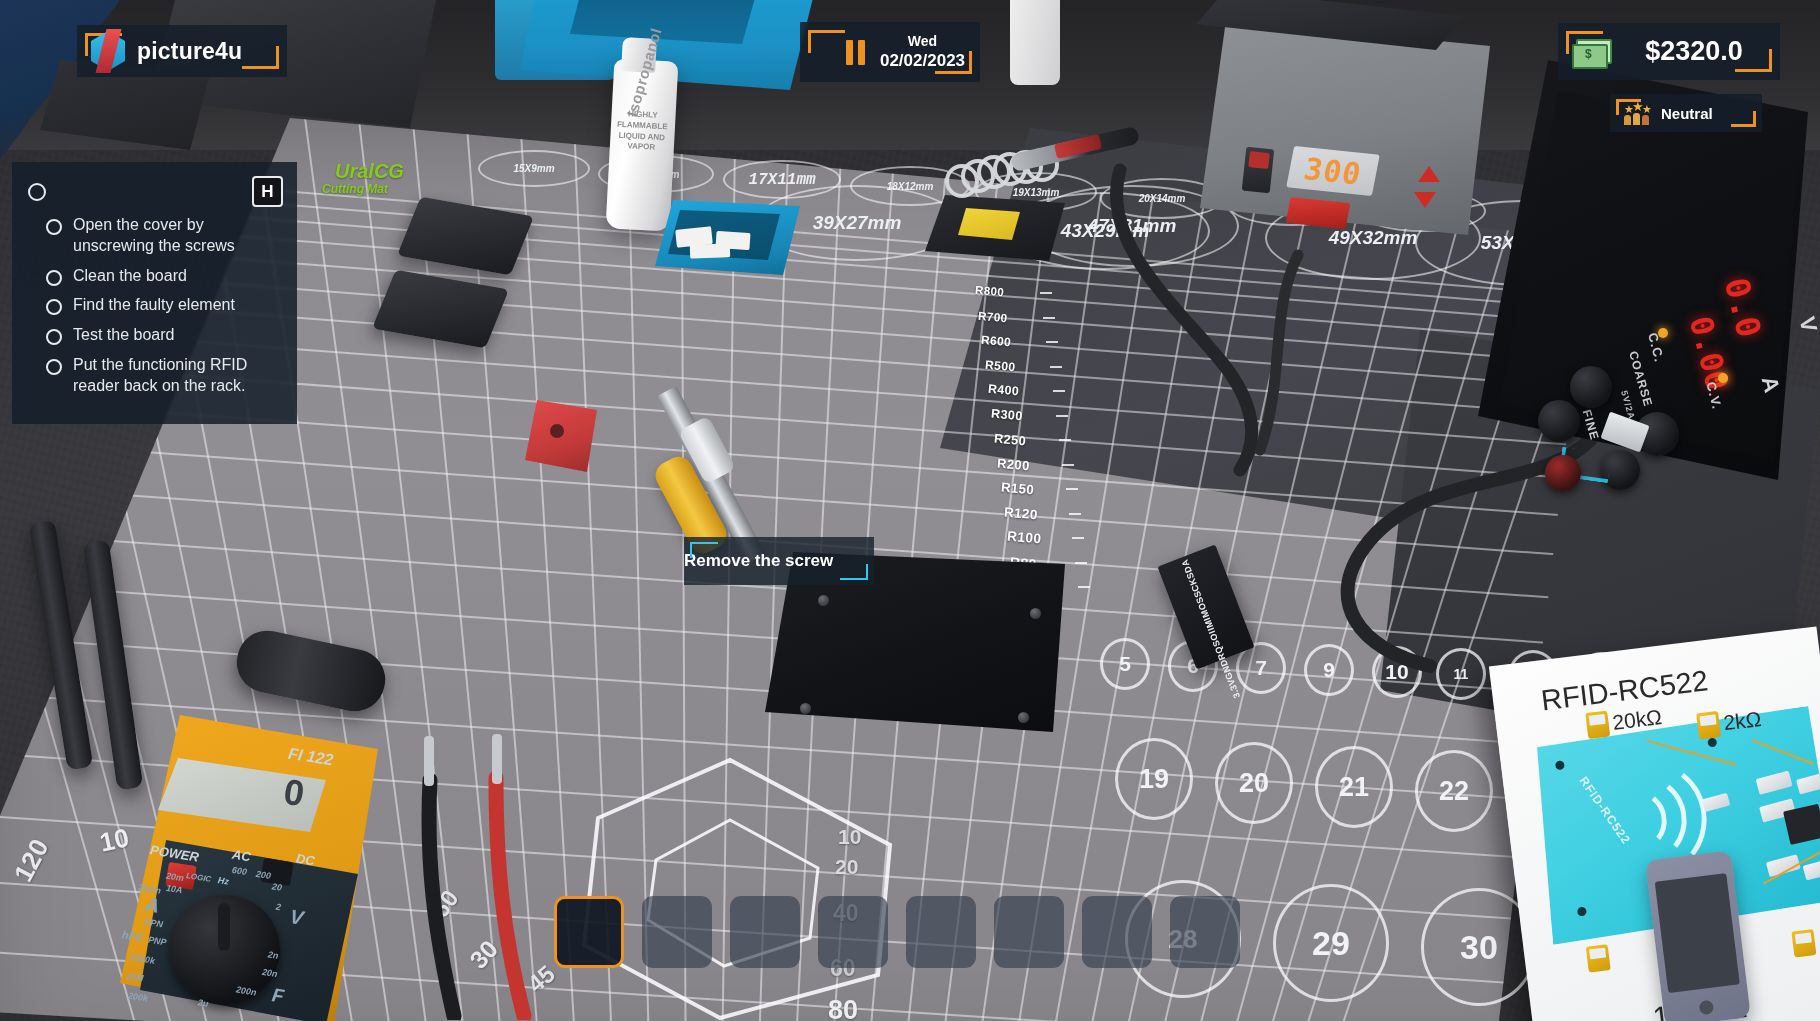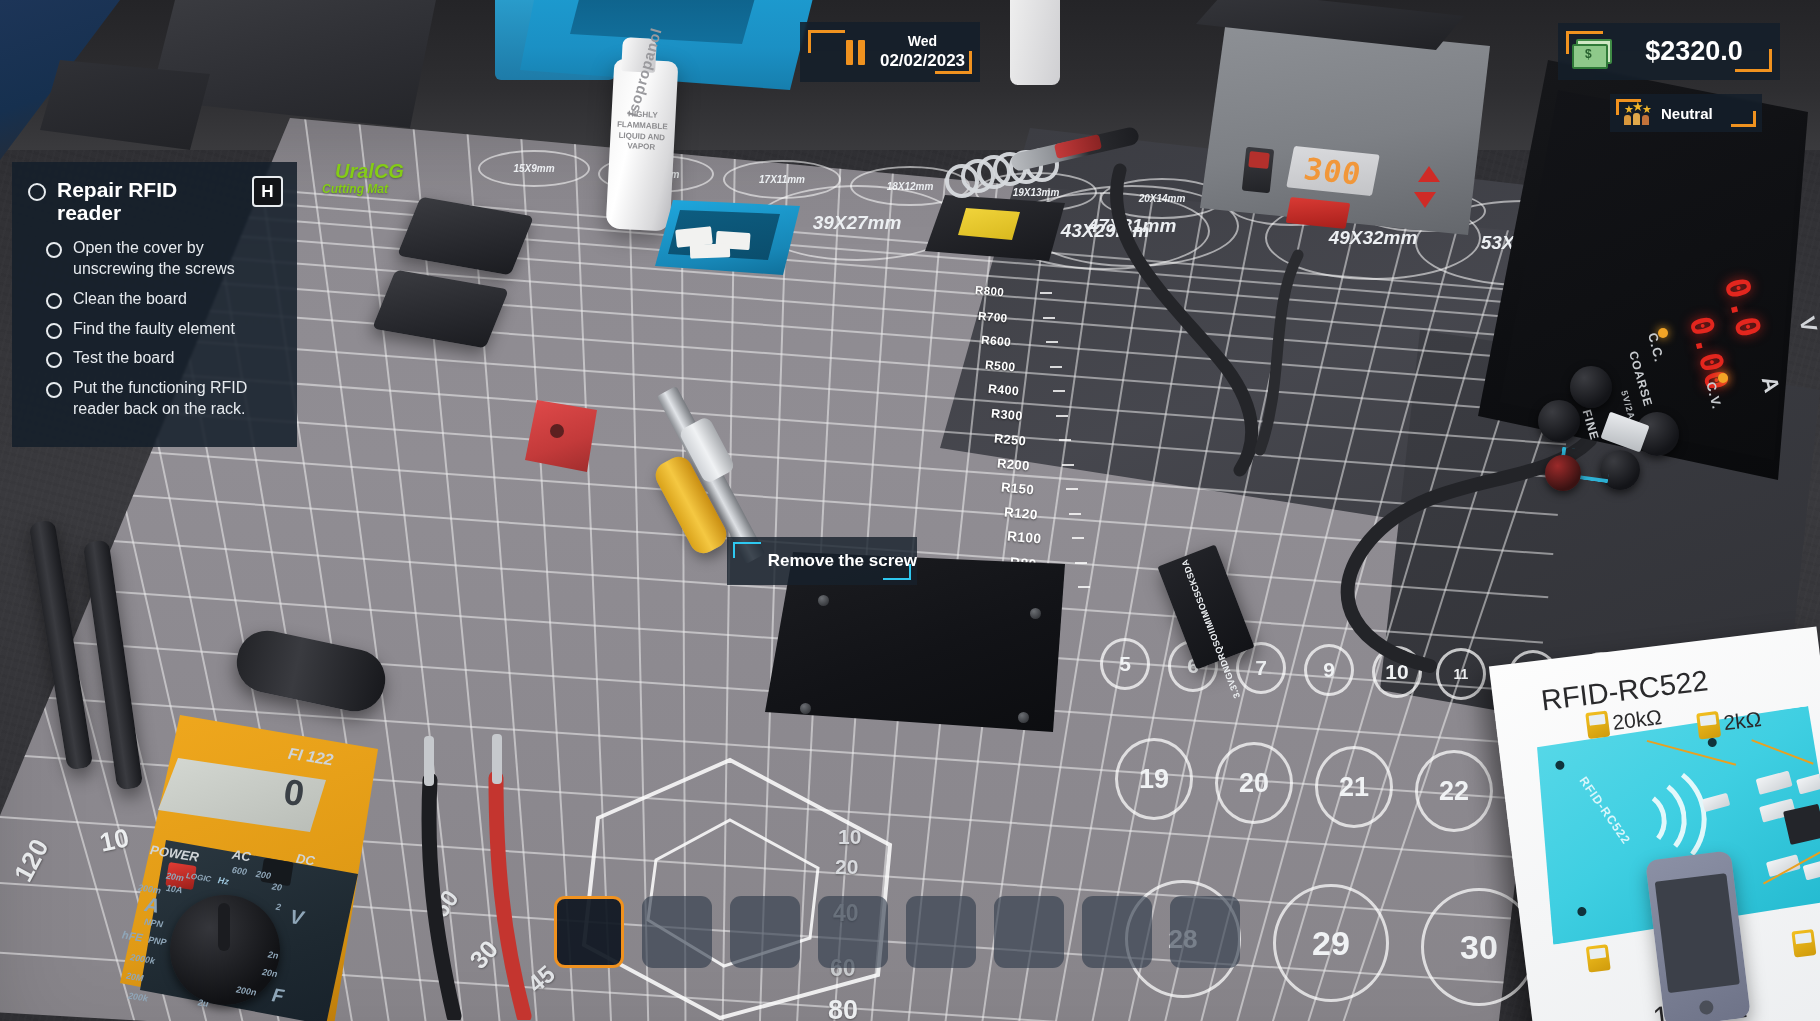--- a/index.html
+++ b/index.html
@@ -290,22 +290,22 @@
   .bullet{width:14px;height:14px;border:2px solid #e8ecef;border-radius:50%;flex:0 0 auto;margin-top:5px;}
   .bullet.sm{width:12px;height:12px;margin-top:4px;}
   #task-title{color:#fff;font-size:21px;font-weight:bold;line-height:1.1;}
   .subtask{display:flex;align-items:flex-start;gap:11px;margin:0 0 9px 18px;}
   .subtask span{color:#e6eaee;font-size:16px;line-height:1.3;}
   #hotkey-badge{position:absolute;right:14px;top:14px;width:27px;height:27px;
     background:#121418;border:2px solid #e8ecef;border-radius:4px;color:#fff;font-weight:bold;
     font-size:17px;display:flex;align-items:center;justify-content:center;}
 
   
-  #interact-tooltip{position:absolute;left:727px;top:537px;width:190px;height:48px;
-    background:rgba(22,32,44,.8);display:flex;align-items:center;justify-content:flex-end;}
+  #interact-tooltip{position:absolute;left:684px;top:537px;width:190px;height:48px;
+    background:rgba(22,32,44,.8);display:flex;align-items:center;justify-content:flex-start;}
   #interact-tooltip .ct{position:absolute;left:6px;top:5px;width:26px;height:14px;
     border-left:2px solid #2ec8f0;border-top:2px solid #2ec8f0;}
   #interact-tooltip .cb{position:absolute;right:6px;bottom:5px;width:26px;height:14px;
     border-right:2px solid #2ec8f0;border-bottom:2px solid #2ec8f0;}
   #interact-label{color:#fff;font-size:17px;font-weight:bold;}
 
   
   #hotbar{position:absolute;left:554px;top:896px;display:flex;gap:18px;}
   .slot{width:70px;height:72px;border-radius:11px;background:rgba(46,58,74,.62);}
   .slot.active{background:rgba(14,22,33,.92);border:3px solid #f0921f;box-sizing:border-box;}
@@ -380,21 +380,21 @@
         <i class="vline" style="left: 1616px; transform: rotate(16.55deg);"></i>
         <i class="vline" style="left: 1672px; transform: rotate(17.6deg);"></i>
         <i class="vline" style="left: 1728px; transform: rotate(18.65deg);"></i>
       </div>
 
     <div class="mat-label" style="left:335px;top:160px;font-size:20px;">UralCG</div>
     <div class="mat-label" style="left:322px;top:182px;font-size:12px;">Cutting  Mat</div>
 
     <div class="size-ellipse" style="left:478px;top:150px;width:108px;height:33px;font-size:10px;">15X9mm</div>
     <div class="size-ellipse" style="left:598px;top:155px;width:112px;height:34px;font-size:10px;">16X10mm</div>
-    <div class="size-ellipse" style="left:723px;top:160px;width:114px;height:35px;font-size:10px;">17X11mm</div>
+    <div class="size-ellipse" style="left:723px;top:160px;width:114px;height:35px;font-size:16px;font-family:Liberation Mono, monospace;">17X11mm</div>
     <div class="size-ellipse" style="left:850px;top:166px;width:116px;height:36px;font-size:10px;">18X12mm</div>
     <div class="size-ellipse" style="left:975px;top:172px;width:118px;height:36px;font-size:10px;">19X13mm</div>
     <div class="size-ellipse" style="left:1100px;top:178px;width:120px;height:37px;font-size:10px;">20X14mm</div>
     <div class="size-ellipse" style="left:1228px;top:184px;width:122px;height:38px;font-size:10px;">21X15mm</div>
     <div class="size-ellipse" style="left:1358px;top:190px;width:124px;height:38px;font-size:10px;">22X16mm</div>
     <div class="size-ellipse" style="left:755px;top:185px;width:200px;height:72px;font-size:19px;">39X27mm</div>
     <div class="size-ellipse" style="left:1000px;top:192px;width:206px;height:74px;font-size:19px;">43X29mm</div>
     <div class="size-ellipse" style="left:1025px;top:185px;width:210px;height:78px;font-size:19px;">47X31mm</div>
     <div class="size-ellipse" style="left:1265px;top:196px;width:212px;height:80px;font-size:19px;">49X32mm</div>
     <div class="size-ellipse" style="left:1415px;top:200px;width:216px;height:82px;font-size:19px;">53X34mm</div>
@@ -657,20 +657,29 @@
       <div class="paper-note" style="left:120px;top:352px;font-size:30px;color:#2a2a2c;">
         <span>11V - 1</span>
       </div>
     </div>
     <div class="phone">
         <i></i>
         <b></b>
       </div>
   </div>
 
+  <div class="hud-panel" id="player-badge">
+    <div class="corner-tl"></div>
+    <div class="corner-br"></div>
+    <div class="logo-hex">
+        <div class="h1"></div>
+        <div class="h2"></div>
+      </div>
+    <div id="player-name">picture4u</div>
+  </div>
 
   <div class="hud-panel" id="clock-widget">
     <div class="corner-tl"></div>
     <div class="corner-br"></div>
     <div class="pause-ico">
         <i></i>
         <i></i>
       </div>
     <div class="clock-txt">
       <div class="clock-day">Wed</div>
@@ -699,21 +708,20 @@
       <span class="ppl" style="left:11px;background:#e0a84a;height:12px;"></span>
       <span class="ppl" style="left:20px;background:#c2723a;"></span>
     </div>
     <div id="rep-label">Neutral</div>
   </div>
 
   <div class="hud-panel" id="task-panel">
     <div id="hotkey-badge">H</div>
     <div class="task-head">
       <div class="bullet"></div>
-      <div id="task-title">Repair RFID reader</div>
     </div>
     <div id="subtasks">
         <div class="subtask">
           <div class="bullet sm"></div>
           <span>Open the cover by unscrewing the screws</span>
         </div>
         <div class="subtask">
           <div class="bullet sm"></div>
           <span>Clean the board</span>
         </div>

